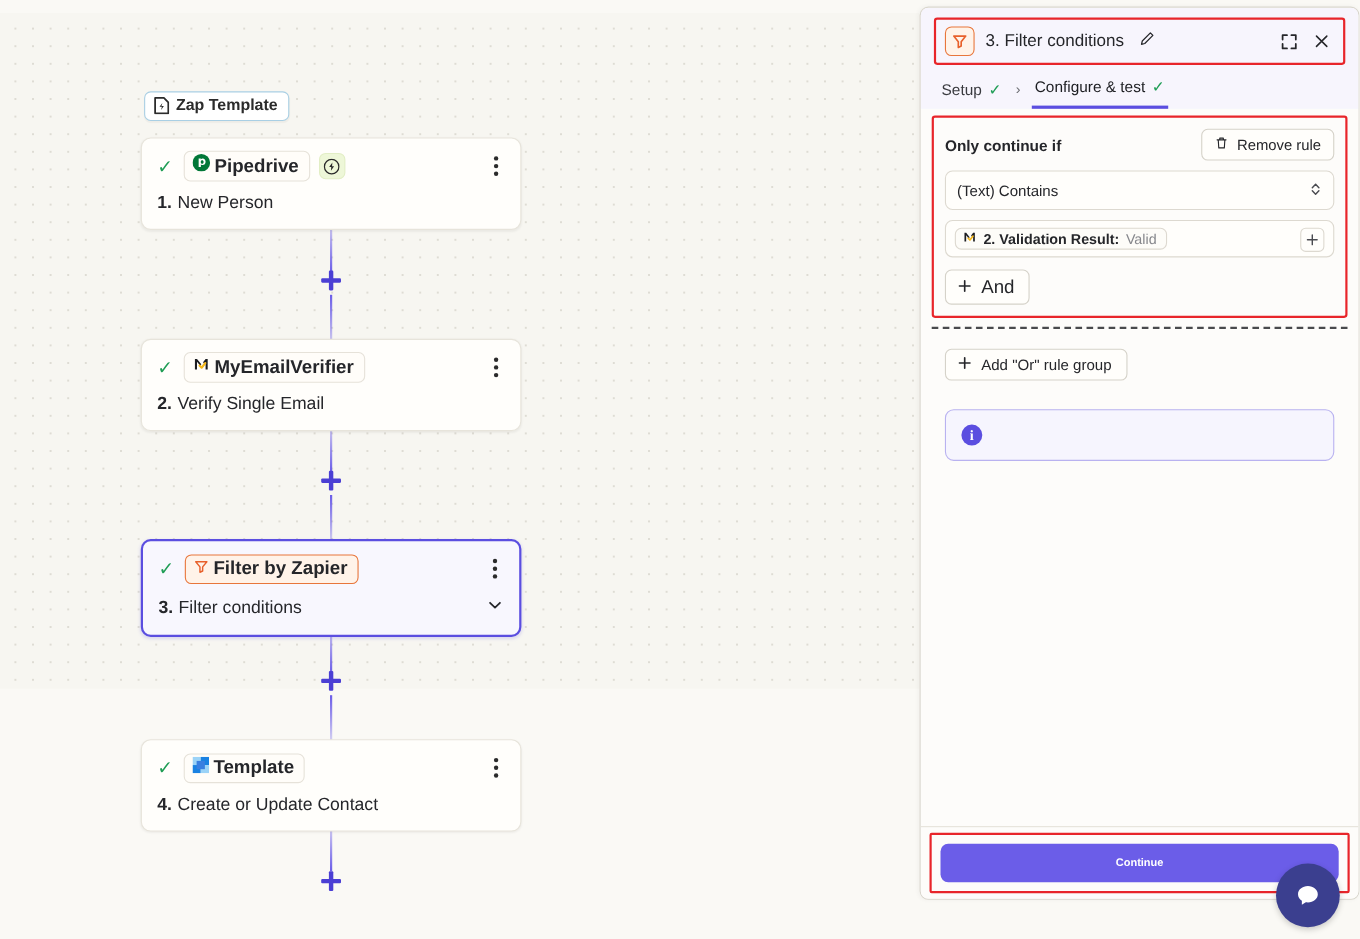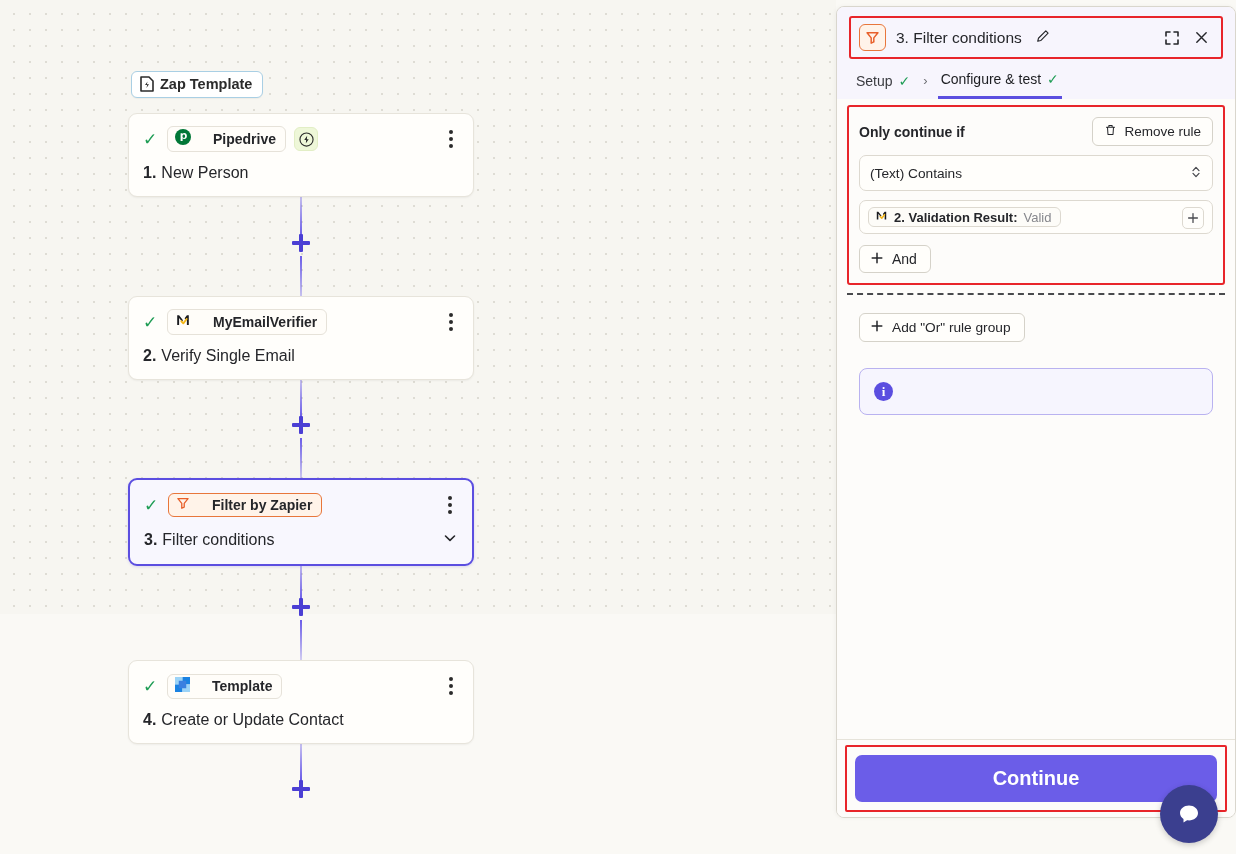--- a/index.html
+++ b/index.html
@@ -6,21 +6,21 @@
   html, body {
     width: 1236px; height: 854px;
     font-family: "Liberation Sans", sans-serif;
     overflow: hidden;
     background: #faf9f5;
   }
   #root { position: relative; width: 1236px; height: 854px; }
 
   
   .canvas {
-    position: absolute; left: 0; top: 0; width: 836px; height: 614px;
+    position: absolute; left: 0; top: 12px; width: 836px; height: 614px;
     background-color: #f7f6f1;
     background-image: radial-gradient(#dedcd4 1px, transparent 1.1px);
     background-size: 16px 16px;
     background-position: 6px 6px;
   }
 
   
   .zap-template {
     position: absolute; left: 131px; top: 71px;
     display: flex; align-items: center; gap: 6px;
@@ -39,24 +39,24 @@
     box-shadow: 0 1px 2px rgba(0,0,0,.05);
   }
   .node.selected {
     background: #f8f7fe;
     border: 2px solid #5b4ee0;
     box-shadow: 0 1px 3px rgba(91,78,224,.18);
   }
   .node-row1 { display: flex; align-items: center; gap: 8px; height: 26px; }
   .check { color: #1f9d55; font-size: 17px; line-height: 1; width:16px; }
   .app-chip {
-    display: inline-flex; align-items: center; gap: 22px;
+    display: inline-flex; align-items: center; gap: 4px;
     background: #fffdf9; border: 1px solid #e6e2d9;
     border-radius: 6px; padding: 2px 9px 3px 7px;
-    font-size: 14px; font-weight: bold; color: #25262a;
+    font-size: 17px; font-weight: bold; color: #25262a;
     white-space: nowrap;
   }
   .app-chip.filter-chip { background: #fff3e9; border-color: #e8763b; }
   .bolt-chip {
     display:inline-flex; align-items:center; justify-content:center;
     width: 24px; height: 24px; border-radius: 6px;
     background: #eef7d8; border: 1px solid #e2eec5;
   }
   .kebab { margin-left: auto; display:flex; flex-direction:column; gap:3px; align-items:center; padding: 4px 6px; cursor: pointer;}
   .kebab i { width: 4px; height: 4px; border-radius: 50%; background: #2b2b2b; display:block; }
@@ -150,21 +150,21 @@
   .token b { font-weight:bold; }
   .token .val { color:#86878c; font-weight: normal; }
   .plus-sq {
     margin-left:auto; width:22px; height:22px; border:1px solid #ddd9d0;
     border-radius:5px; background:#fffefb; display:flex; align-items:center;
     justify-content:center; color:#4a4b50; font-size:15px; cursor:pointer;
   }
   .btn-and {
     margin-top: 11px; display:inline-flex; align-items:center; gap:9px;
     background:#fffefb; border:1px solid #d5d2c9; border-radius:6px;
-    padding: 5px 13px 5px 11px; font-size: 14px; color:#25262a; cursor:pointer;
+    padding: 5px 13px 5px 11px; font-size: 17px; color:#25262a; cursor:pointer;
   }
   .dash-sep {
     margin: 8px 10px 0 10px; border-top: 2px dashed #2a2b2f; opacity:.85;
   }
   .btn-or {
     margin: 18px 0 0 22px; display:inline-flex; align-items:center; gap:9px;
     background:#fffefb; border:1px solid #d5d2c9; border-radius:6px;
     padding: 6px 13px 6px 11px; font-size: 13.7px; color:#25262a; cursor:pointer;
   }
   .info-box {
@@ -180,21 +180,21 @@
   .info-sub { font-size: 13.3px; color:#3c3d42; line-height: 1.45; margin-top:3px; max-width: 282px;}
 
   .panel-foot {
     border-top: 1px solid #e6e3da; background:#fdfcfa;
     padding: 0; position:relative;
   }
   .foot-outline { border: 2px solid #e8252a; margin: 5px 8px 5px 8px; padding: 8px; border-radius:2px;}
   .btn-continue {
     display:block; width:100%; background:#6b5de8; color:#fff;
     border:none; border-radius: 7px; padding: 12px 0;
-    font-size: 20px; font-weight: bold; cursor:pointer;
+    font-size: 10px; font-weight: bold; cursor:pointer;
     font-family:"Liberation Sans", sans-serif;
   }
 
   
   .chat-fab {
     position:absolute; right: 18px; bottom: 11px; width: 58px; height: 58px;
     border-radius: 50%; background:#3b3f8f; display:flex; align-items:center;
     justify-content:center; cursor:pointer; box-shadow: 0 2px 6px rgba(0,0,0,.2);
   }
 </style>

